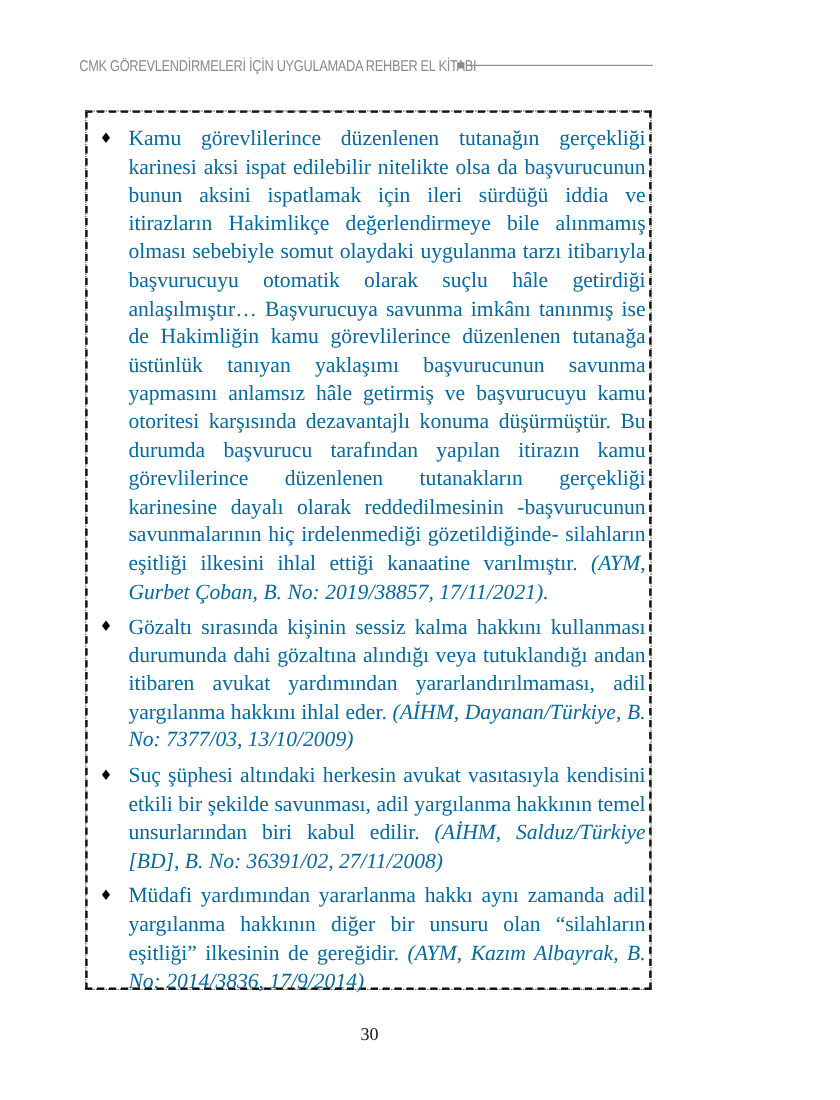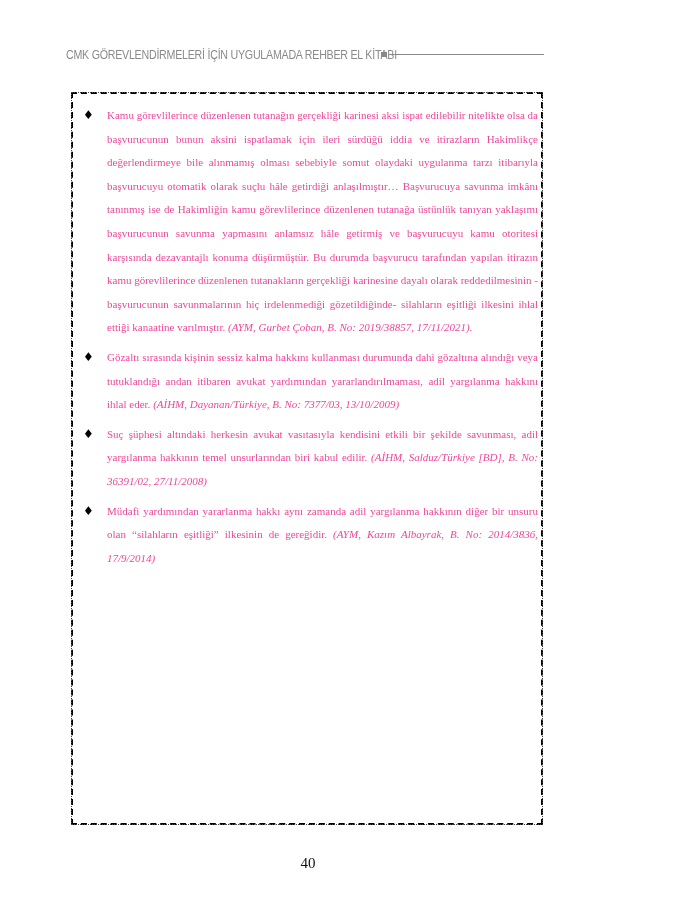--- a/index.html
+++ b/index.html
@@ -20,22 +20,22 @@
     border: 2px dashed #000; box-sizing: border-box;
     outline: 1px dotted #444; outline-offset: -1px;
   }
   .items { position: absolute; left: 82px; top: 104px; width: 456px; }
   .item { display: flex; margin-bottom: 6px; }
   .bullet {
     width: 24px; flex: none; font-family: "DejaVu Sans", sans-serif; font-size: 12px;
     line-height: 23.6px; color: #000; padding-left: 1px;
   }
   .text {
-    flex: 1; font-family: "Liberation Serif", serif; font-size: 11px; line-height: 23.6px;
-    color: #ec4899; text-align: justify; hyphens: manual;
+    flex: 1; font-family: "Liberation Serif", serif; font-size: 18px; line-height: 23.6px;
+    color: #0369a1; text-align: justify; hyphens: manual;
   }
   .cite { font-style: italic; }
   .page-number {
     position: absolute; left: 0; width: 616px; top: 855px; text-align: center;
     font-family: "Liberation Serif", serif; font-size: 15px; color: #111;
   }
 </style>
 </head>
 <body>
 
@@ -59,13 +59,13 @@
   <div class="item">
     <span class="bullet">♦</span>
     <div class="text"><span>Suç şüphesi altındaki herkesin avukat vasıtasıyla kendisini etkili bir şekilde savunması, adil yargılanma hakkının temel unsurlarından biri kabul edilir. </span><span class="cite">(AİHM, Salduz/Türkiye [BD], B. No: 36391/02, 27/11/2008)</span></div>
   </div>
   <div class="item">
     <span class="bullet">♦</span>
     <div class="text"><span>Müdafi yardımından yararlanma hakkı aynı zamanda adil yargılanma hakkının diğer bir unsuru olan “silahların eşitliği” ilkesinin de gereğidir. </span><span class="cite">(AYM, Kazım Albayrak, B. No: 2014/3836, 17/9/2014)</span></div>
   </div>
 </div>
 
-<div class="page-number">40</div>
+<div class="page-number">30</div>
 
 </body></html>

